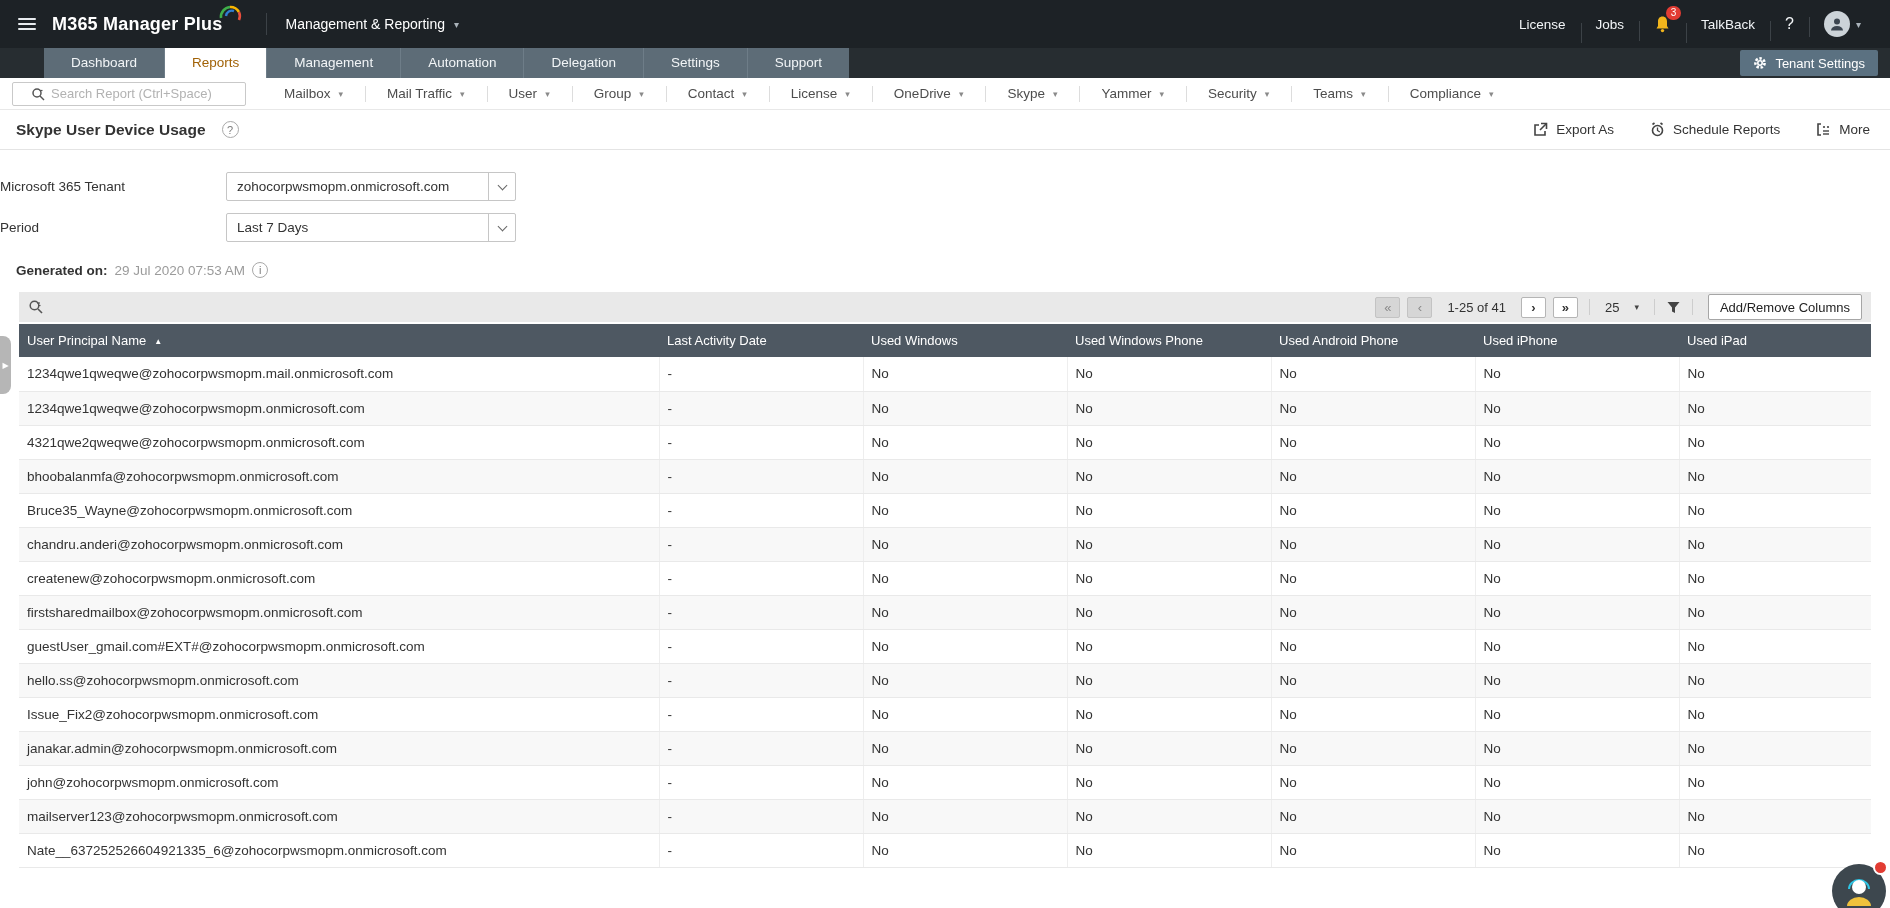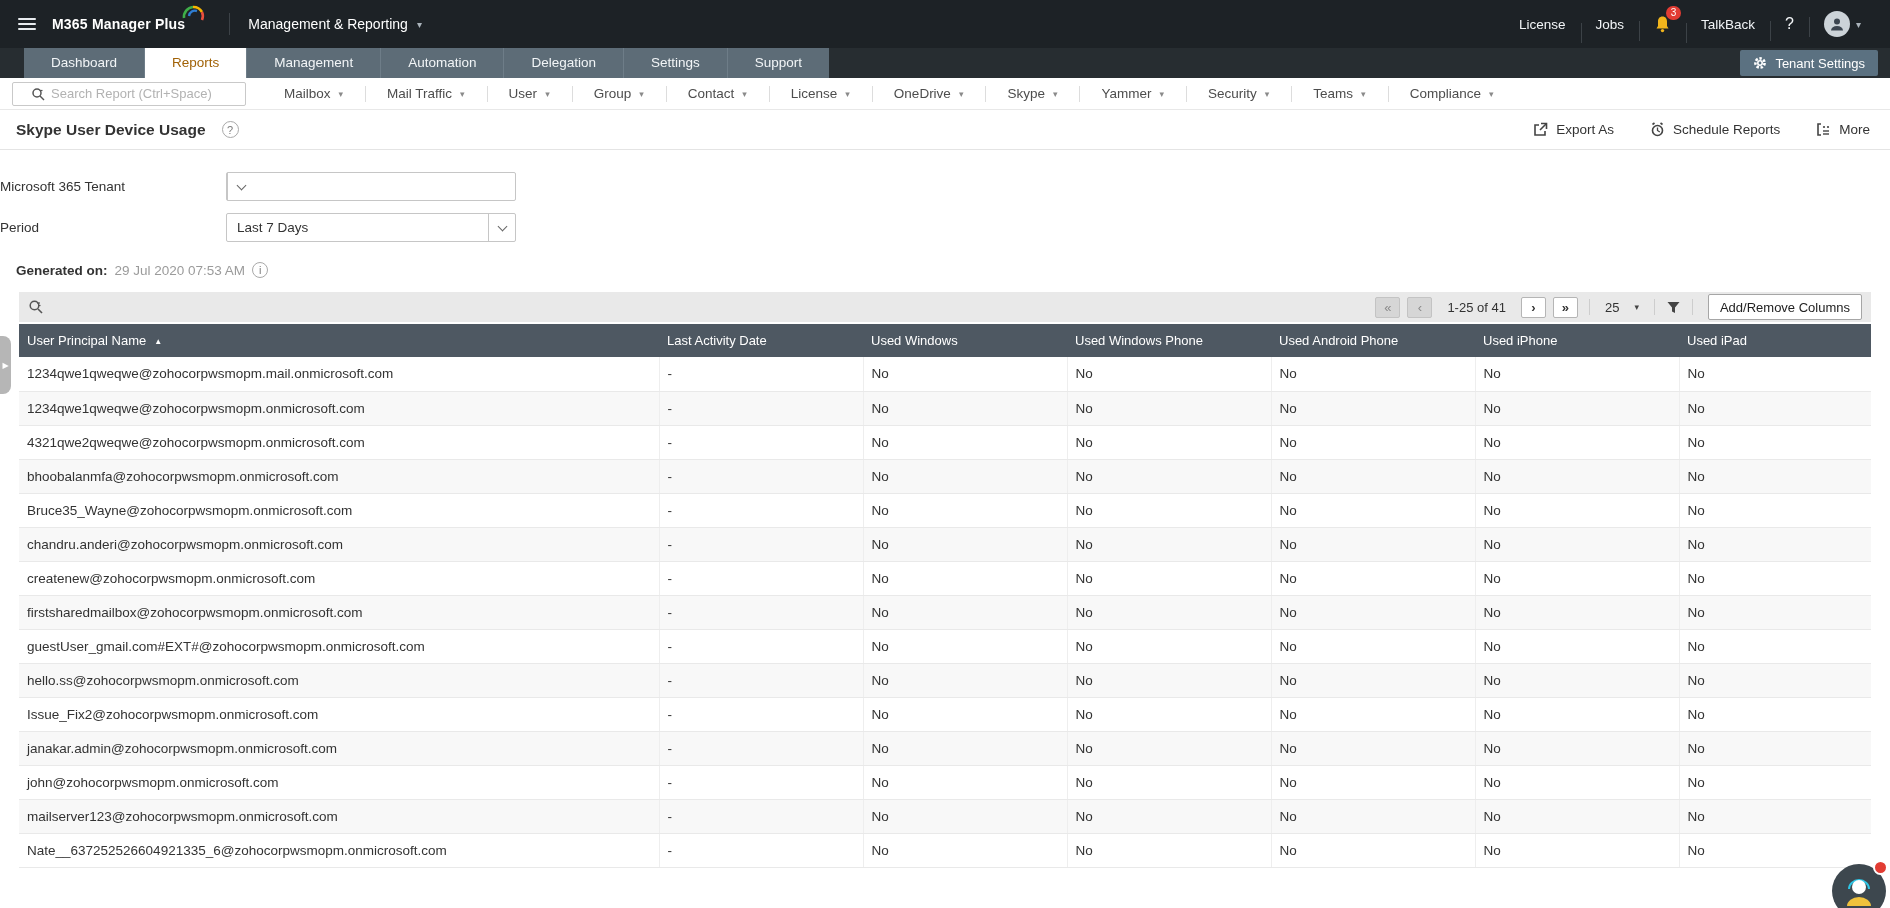--- a/index.html
+++ b/index.html
@@ -4,35 +4,35 @@
 <style>
   * { box-sizing: border-box; margin: 0; padding: 0; }
   html,body { width:1890px; height:908px; overflow:hidden; }
   body { font-family:"Liberation Sans", sans-serif; background:#fff; position:relative; }
 
   
   .topbar { height:48px; background:#1d2226; color:#fff; display:flex; align-items:center; padding:0 14px; }
   .hamburger { width:18px; display:flex; flex-direction:column; gap:3px; margin:0 16px 0 4px; cursor:pointer; }
   .hamburger span { height:2px; background:#e8ecef; border-radius:1px; }
   .brand-wrap { position:relative; display:flex; align-items:center; }
-  .brand { font-size:14px; font-weight:bold; letter-spacing:.2px; }
+  .brand { font-size:18px; font-weight:bold; letter-spacing:.2px; }
   .swoosh { position:relative; top:-8px; left:-4px; }
   .tb-divider { width:1px; height:22px; background:#3c4247; margin:0 18px; }
   .module { display:flex; align-items:center; gap:9px; font-size:14px; cursor:pointer; }
   .chev-char { font-size:10px; color:#aab3ba; }
   .tb-right { margin-left:auto; display:flex; align-items:center; }
   .tb-item { padding:0 15px; font-size:13.5px; color:#f2f5f7; display:flex; align-items:center; cursor:pointer; position:relative; }
   .tb-item + .tb-item::before { content:""; position:absolute; left:0; top:6px; height:20px; width:1px; background:#3c4247; }
   .bell-wrap { position:relative; }
   .badge { position:absolute; top:-9px; right:-10px; background:#e23c33; color:#fff; font-size:10px; line-height:14px; min-width:15px; text-align:center; border-radius:8px; padding:0 3px; }
   .help-q { font-size:16px; }
   .avatar { width:26px; height:26px; border-radius:50%; background:#ccd3d8; display:flex; align-items:center; justify-content:center; }
 
   
-  .tabbar { height:30px; background:#272d31; display:flex; align-items:stretch; padding-left:24px; }
+  .tabbar { height:30px; background:#272d31; display:flex; align-items:stretch; padding-left:44px; }
   .tab { background:#5d6c77; color:#f2f5f7; font-size:13.5px; padding:0 27px; line-height:30px; cursor:pointer; }
   .tab + .tab { border-left:1px solid #6e7d88; }
   .tab.active { background:#ffffff; color:#a16207; }
   .tenant-settings { margin-left:auto; margin-right:12px; align-self:center; background:#5b7181; color:#fff; font-size:13px; height:26px; display:flex; align-items:center; gap:8px; padding:0 13px; border-radius:2px; cursor:pointer; }
 
   
   .filterbar { height:32px; display:flex; align-items:center; padding:0 8px; border-bottom:1px solid #e8e8e8; background:#fff; }
   .search-box { display:flex; align-items:center; width:234px; height:24px; border:1px solid #c9c9c9; border-radius:2px; padding:0 18px; gap:6px; margin-left:4px; background:#fff; }
   .search-box input { border:none; outline:none; flex:1; font-size:13px; font-family:"Liberation Sans",sans-serif; color:#444; }
   .search-box input::placeholder { color:#b2b2b2; }
@@ -257,20 +257,21 @@
         <line x1="7" y1="12" x2="13" y2="12" stroke="#444" stroke-width="1.4"></line>
       </svg>
       <span>More</span>
     </div>
   </div>
 </div>
 
 <div class="form-row">
   <span class="form-label">Microsoft 365 Tenant</span>
   <div class="select">
+    <span class="select-value">zohocorpwsmopm.onmicrosoft.com</span>
     <span class="select-arrow">
         <span class="chevron"></span>
       </span>
   </div>
 </div>
 <div class="form-row second">
   <span class="form-label">Period</span>
   <div class="select">
     <span class="select-value">Last 7 Days</span>
     <span class="select-arrow">

